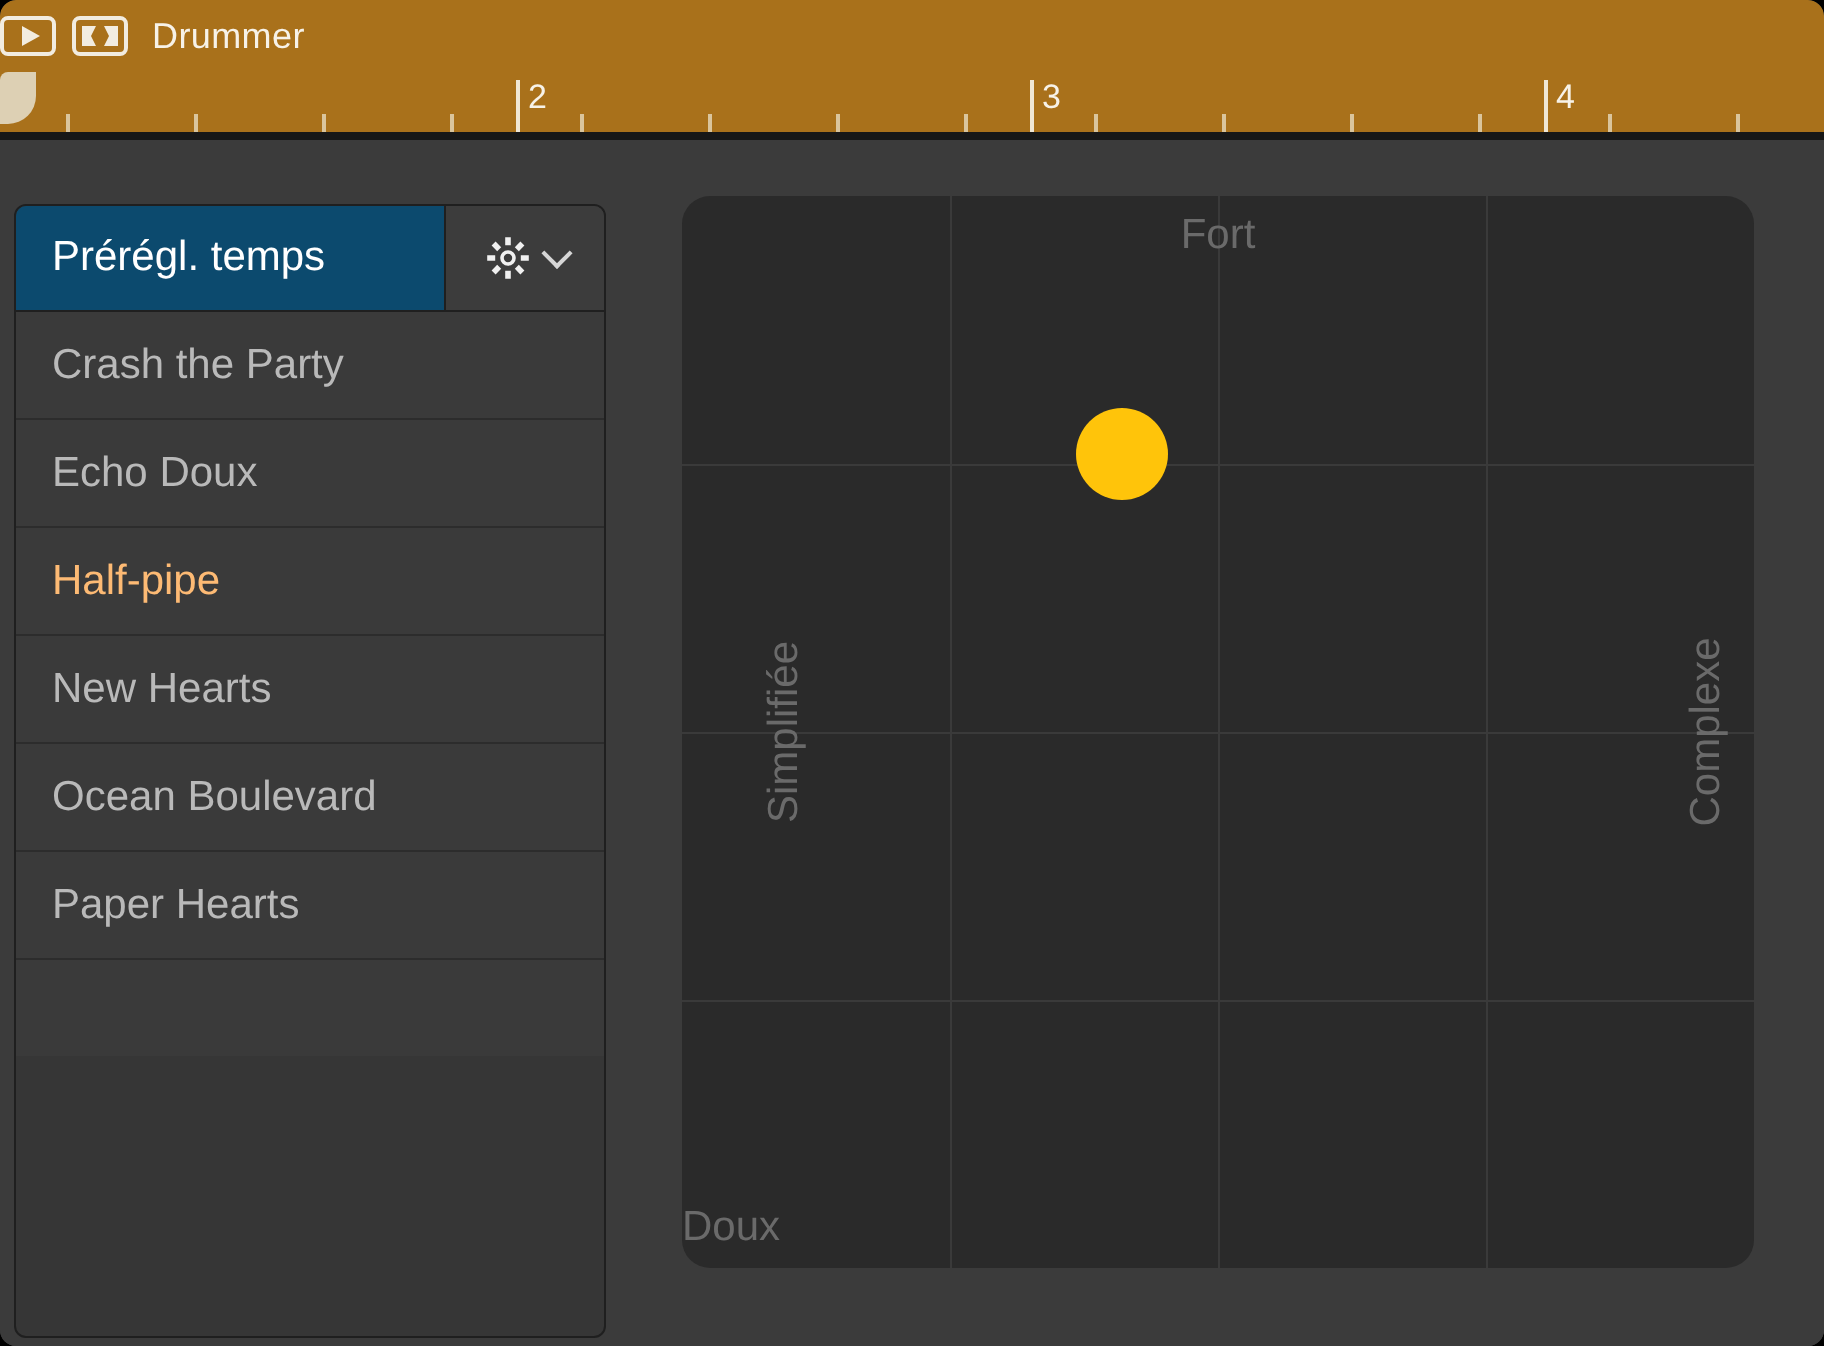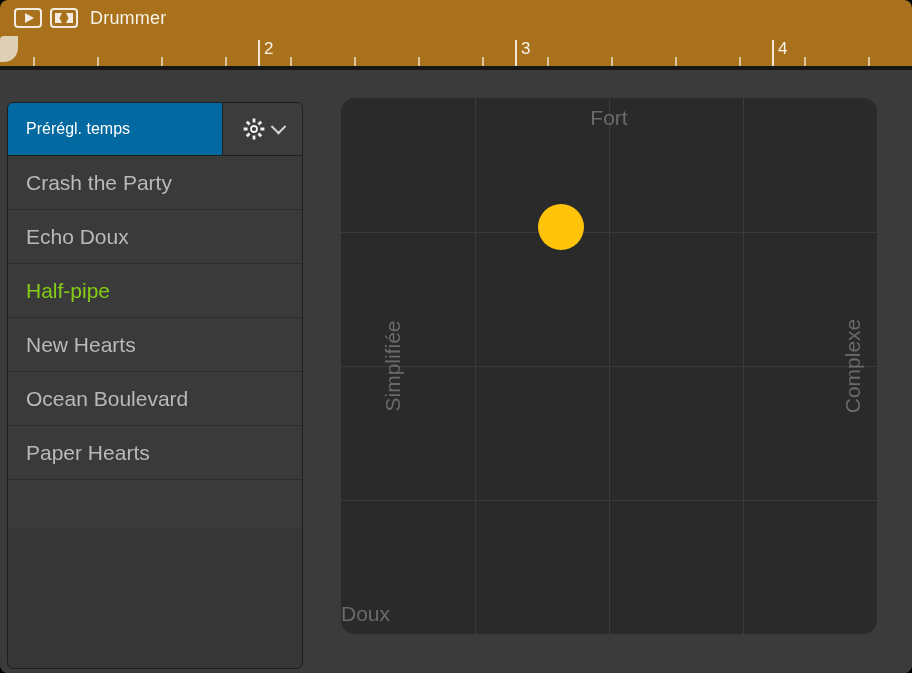--- a/index.html
+++ b/index.html
@@ -24,21 +24,20 @@
   
   #track-header {
     position: absolute;
     left: 0; top: 0;
     width: 912px; height: 36px;
     background: #a9711b;
     border-top-left-radius: 8px;
     border-top-right-radius: 8px;
     display: flex;
     align-items: center;
-    padding-left: 14px;
     gap: 8px;
   }
 
   .hdr-btn {
     width: 28px; height: 20px;
     border: 2px solid #f2ece0;
     border-radius: 4px;
     display: flex;
     align-items: center;
     justify-content: center;
@@ -129,22 +128,22 @@
     height: 53px;
     border-bottom: 1px solid #1f1f1f;
   }
 
   #preset-header-title {
     flex: 1;
     display: flex;
     align-items: center;
     padding-left: 18px;
     color: #ffffff;
-    font-size: 16px;
-    background: #0369a1;
+    font-size: 21px;
+    background: #0c4a6e;
   }
 
   #preset-gear-btn {
     width: 80px;
     background: #3c3c3c;
     border-left: 1px solid #1f1f1f;
     display: flex;
     align-items: center;
     justify-content: center;
     gap: 7px;
@@ -162,21 +161,21 @@
   .preset-item {
     height: 54px;
     display: flex;
     align-items: center;
     padding-left: 18px;
     color: #b9b9b9;
     font-size: 21px;
     border-bottom: 1px solid #2c2c2c;
     background: #3a3a3a;
   }
-  .preset-item.selected { color: #84cc16; }
+  .preset-item.selected { color: #fdba74; }
   .preset-item.blank { height: 48px; border-bottom: none; }
 
   
   #xy-pad {
     position: absolute;
     left: 341px; top: 28px;
     width: 536px; height: 536px;
     background: #2a2a2a;
     border-radius: 14px;
     overflow: hidden;

